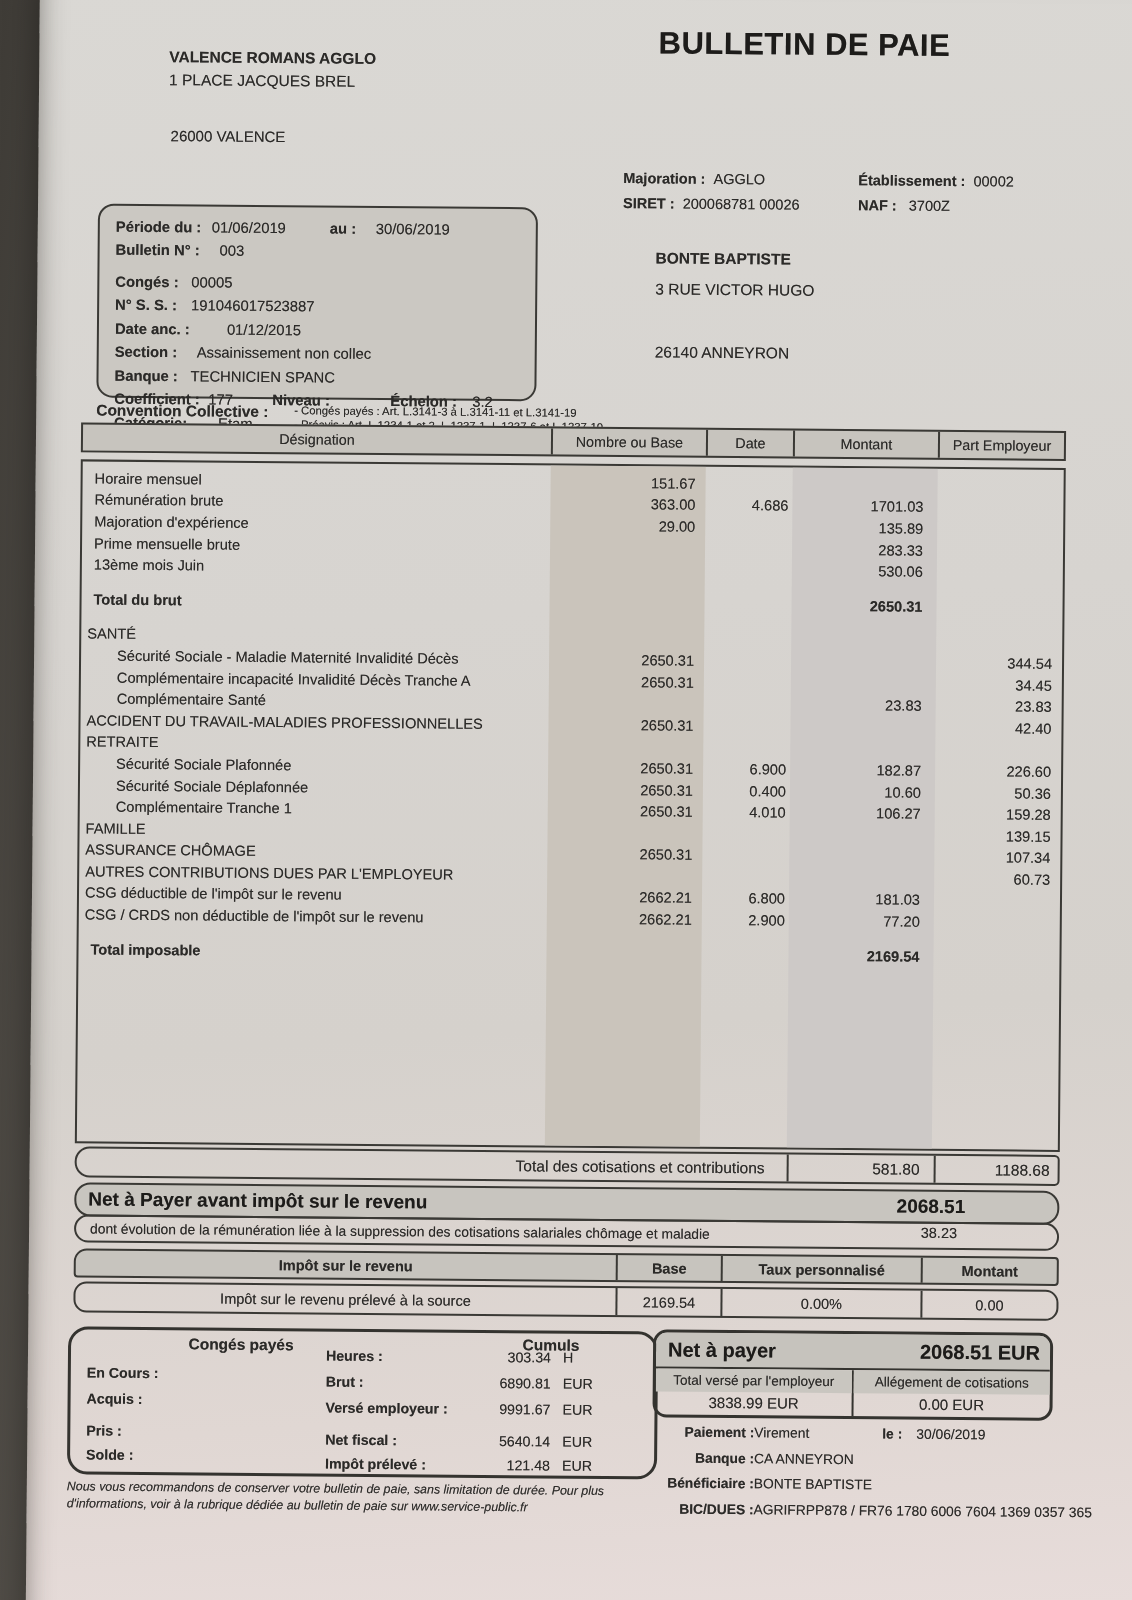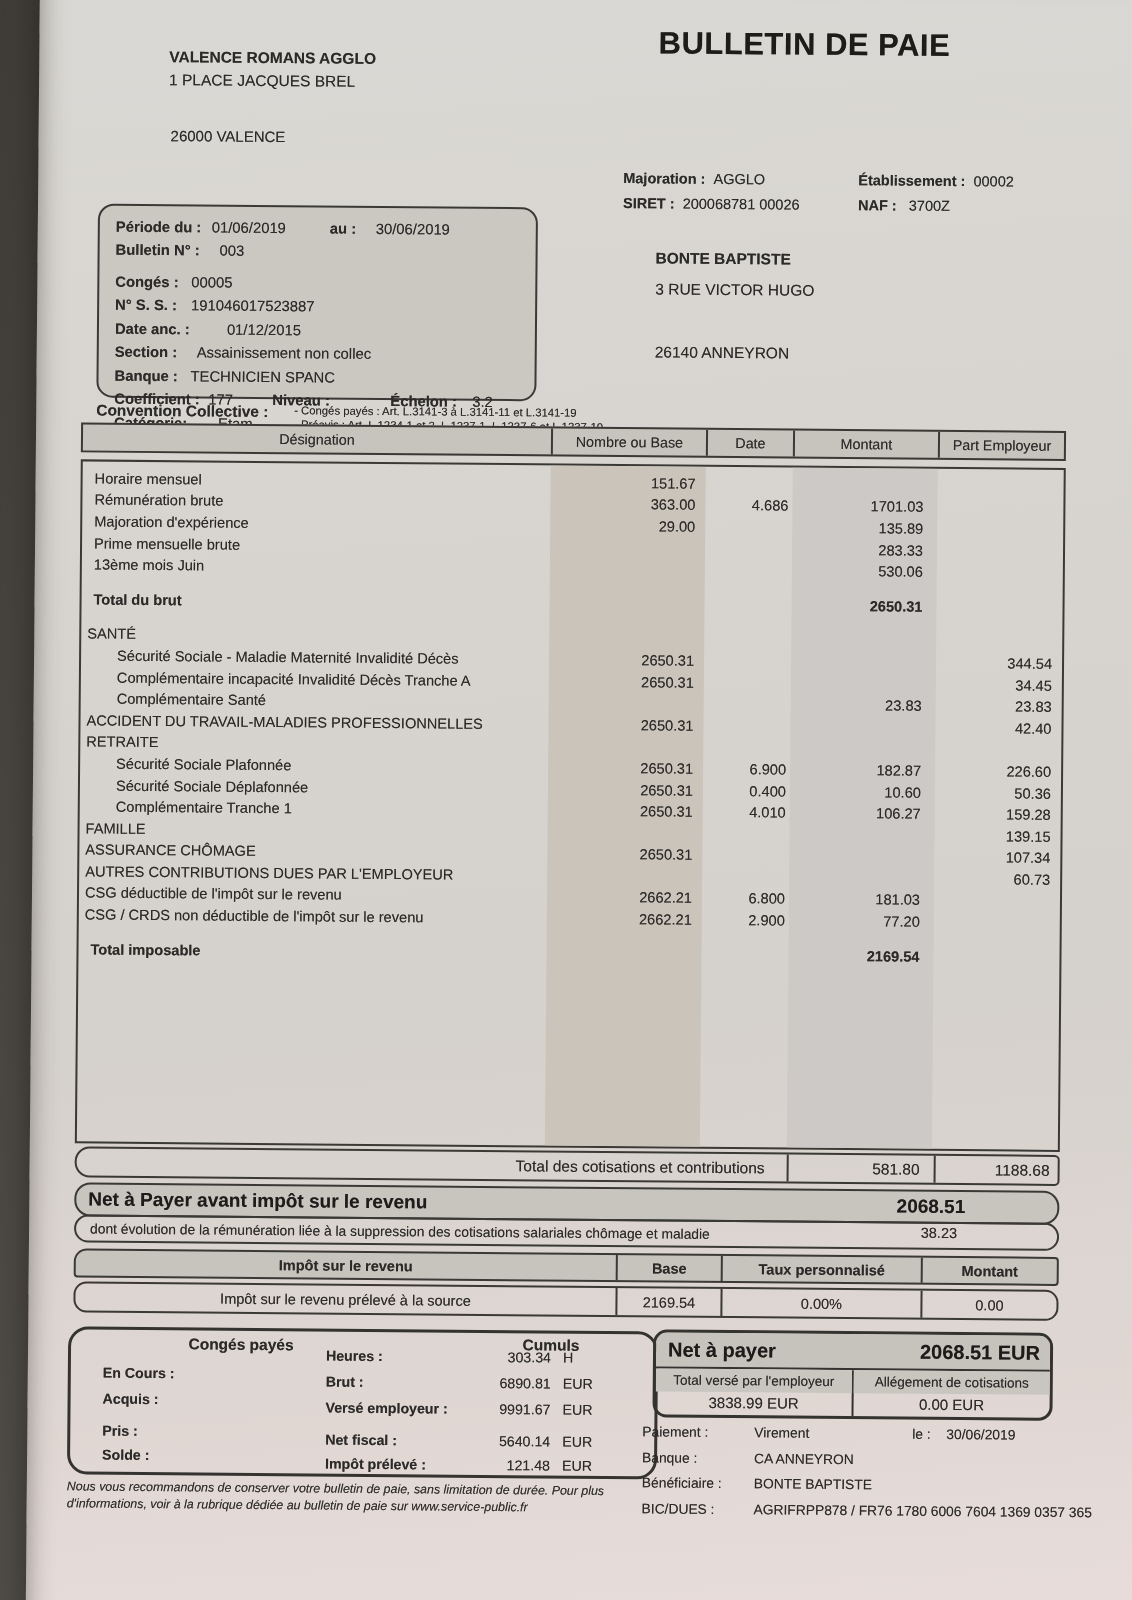--- a/index.html
+++ b/index.html
@@ -91,42 +91,42 @@
   .ic1{width:105px;border-left:2px solid #3a3935;}
   .ic2{width:200px;border-left:2px solid #3a3935;}
   .ic3{flex:1;border-left:2px solid #3a3935;}
   .ibody .ic1,.ibody .ic2,.ibody .ic3{border-left:2px solid #3a3935;}
 
   
   .cbox{left:40px;top:1326px;width:590px;height:148px;border:3px solid #34332f;border-radius:20px;box-sizing:border-box;position:absolute;}
   .cbox .t1{position:absolute;left:70px;top:5px;width:200px;text-align:center;font-weight:bold;font-size:15.5px;}
   .cbox .t2{position:absolute;left:415px;top:3px;width:130px;text-align:center;font-weight:bold;font-size:15.5px;}
   .crow{position:absolute;left:0;width:100%;height:20px;font-size:14.2px;}
-  .crow .cl{position:absolute;left:32px;font-weight:bold;transform:translateY(-7px);}
+  .crow .cl{position:absolute;left:16px;font-weight:bold;transform:translateY(-7px);}
   .crow .cm{position:absolute;left:255px;font-weight:bold;}
   .crow .cv{position:absolute;left:330px;width:150px;text-align:right;}
   .crow .cu{position:absolute;left:492px;}
 
   
   .nbox{left:625px;top:1324px;width:400px;height:88px;border:3px solid #34332f;border-radius:14px;box-sizing:border-box;overflow:hidden;position:absolute;}
   .nbox-top{height:36px;background:#c6c3bd;border-bottom:2.5px solid #34332f;display:flex;align-items:center;font-weight:bold;font-size:20px;color:#1d1c1a;box-sizing:border-box;}
   .nbox-top .lab{padding-left:12px;}
   .nbox-top .val{margin-left:auto;padding-right:10px;}
   .nbox-bot{display:flex;height:46px;}
   .nb-cell{flex:1;box-sizing:border-box;}
   .nb-cell.first{border-right:2.5px solid #34332f;}
   .nb-head{height:23px;background:#c9c6c0;display:flex;align-items:center;justify-content:center;font-size:13.5px;}
   .nb-val{text-align:center;font-size:15px;padding-top:2px;}
 
   
   .payment{left:615px;top:1414px;width:475px;font-size:13.8px;}
   .prow{display:flex;height:25.5px;align-items:center;}
-  .prow .pl{width:112px;font-weight:normal;}
+  .prow .pl{width:112px;font-weight:bold;text-align:right;}
   .prow .pv{width:128px;}
-  .prow .ll{font-weight:normal;width:34px;margin-left:30px;}
+  .prow .ll{font-weight:bold;width:34px;}
 
   .footer{left:40px;top:1478px;width:578px;font-style:italic;font-size:12.4px;line-height:16.5px;color:#2e2d2b;}
 </style>
 </head>
 <body>
 
 <div class="paper">
   <div class="content">
 
     <div class="abs h-company">

